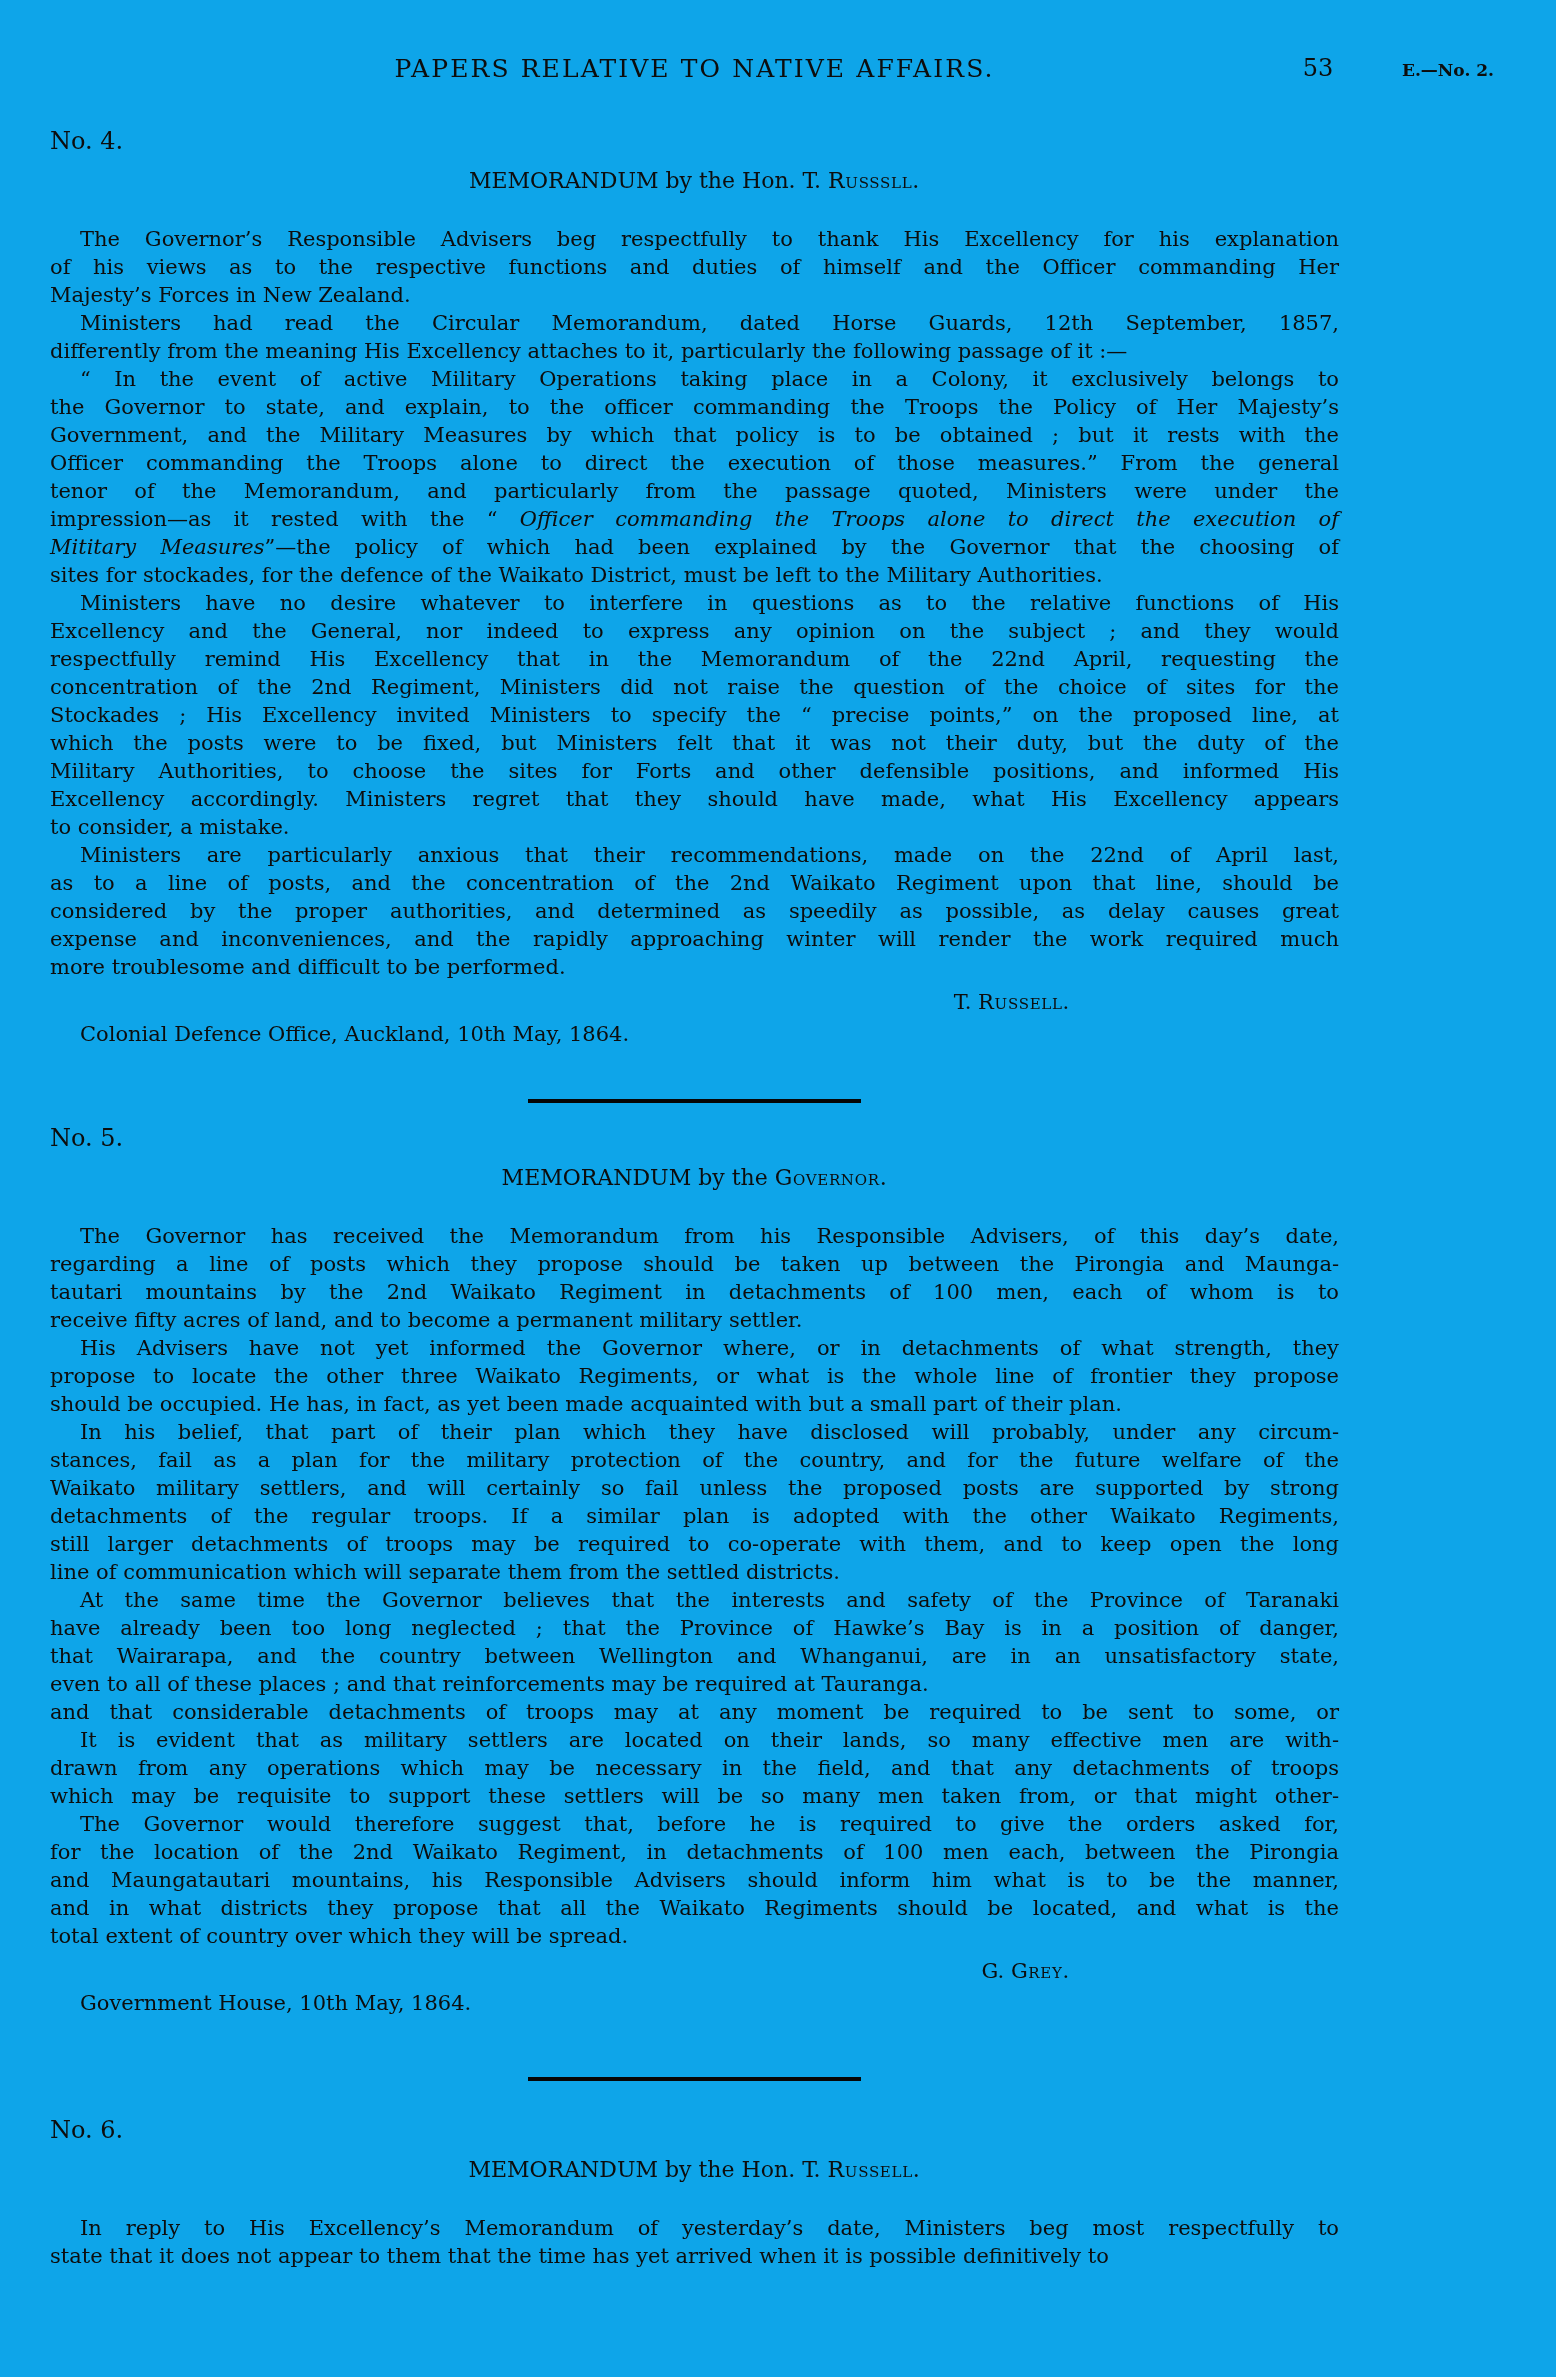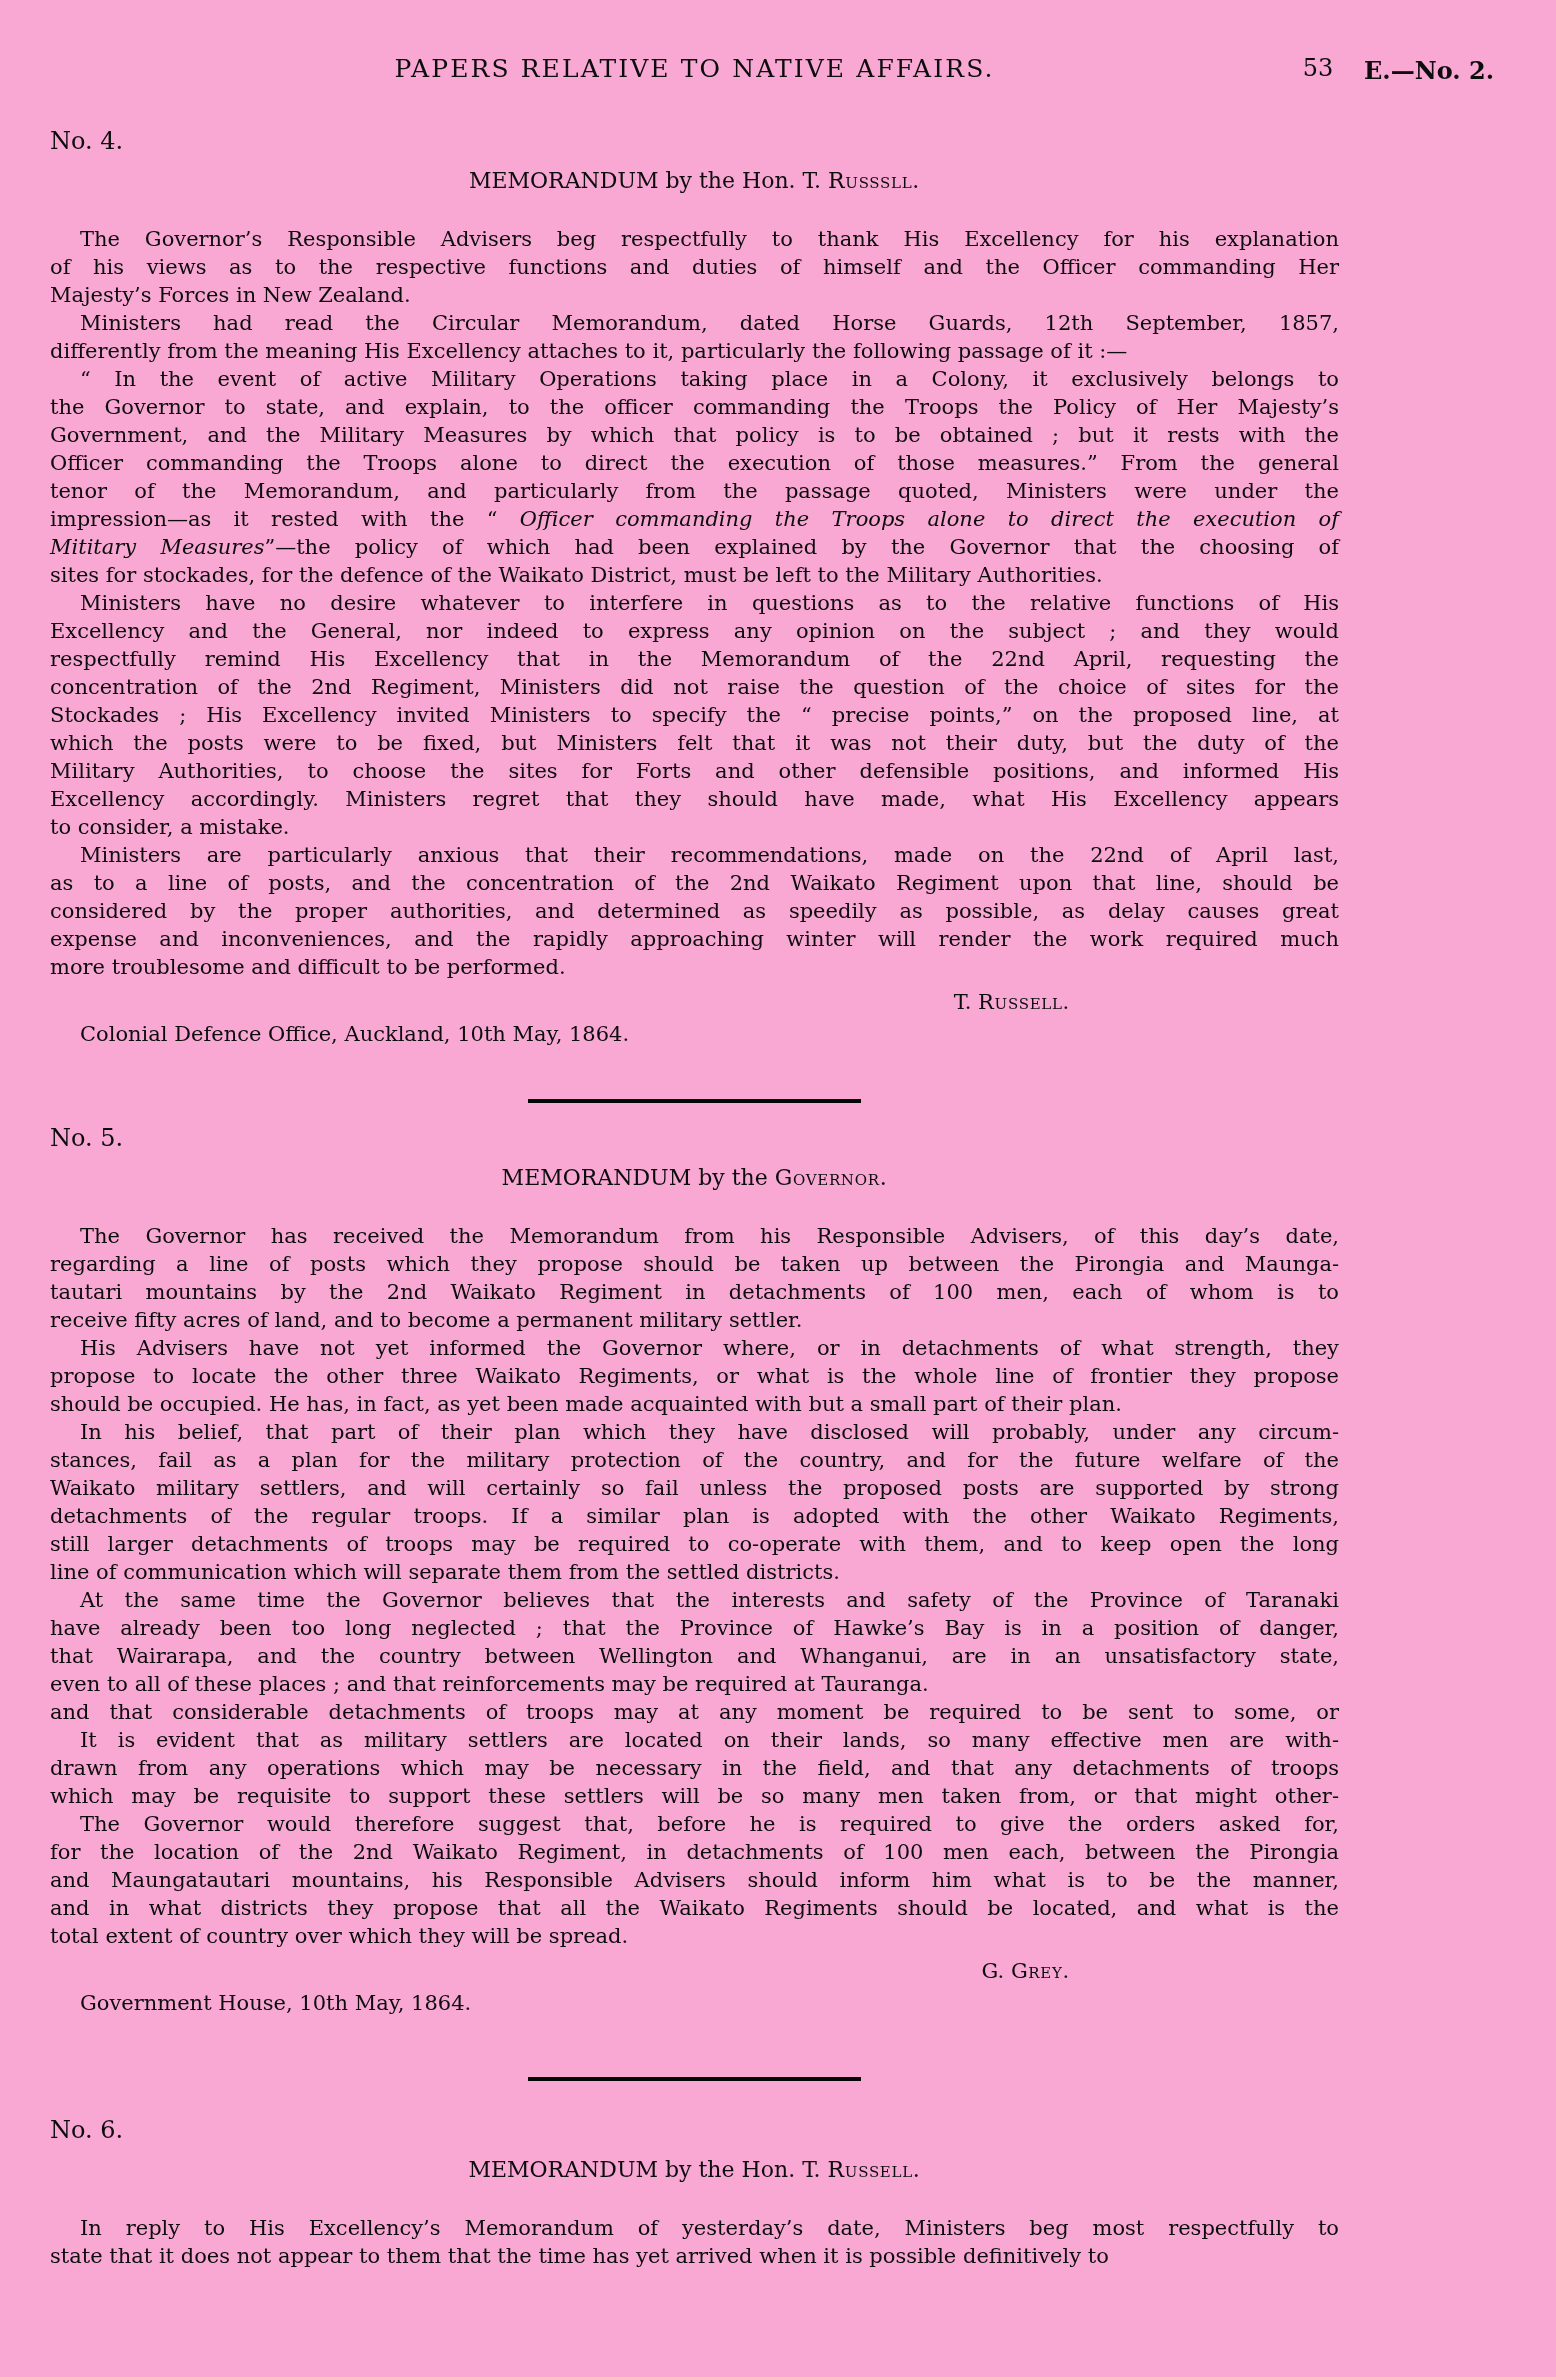--- a/index.html
+++ b/index.html
@@ -1,30 +1,30 @@
 <!DOCTYPE html>
 <html style="font-size:11.3px"><head>
 <meta charset="utf-8">
 <style>
   html,body{margin:0;padding:0;background:#e8e8e8;}
   .page{
     position:relative;
     width:1556px;height:2377px;
-    background:#f9a8d4;
+    background:#0ea5e9;
     font-family:"DejaVu Serif","Liberation Serif",serif;
     color:#0d0d0d;
     overflow:hidden;
   }
   .masthead{position:absolute;top:53px;left:50px;width:1289px;height:35px;}
   .masthead-title{
     text-align:center;font-size:25px;line-height:31px;letter-spacing:2.1px;
     font-weight:normal;white-space:nowrap;
   }
   .page-number{position:absolute;top:0;right:5.7px;font-size:24px;line-height:31px;}
-  .doc-ref{position:absolute;top:55px;right:62px;font-size:24px;line-height:31px;font-weight:bold;}
+  .doc-ref{position:absolute;top:55px;right:62px;font-size:17px;line-height:31px;font-weight:bold;}
   .doc-section{position:absolute;left:50px;width:1289px;}
   .sec-0{top:126px;}
   .sec-1{top:1123px;}
   .sec-2{top:2115px;}
   .sec-number{text-align:left;font-size:24px;line-height:31px;margin:0 0 10px 0;}
   .sec-heading{text-align:center;font-size:22px;line-height:27px;margin:0 0 31px 0;}
   .pl{
     font-size:21px;line-height:28px;
     text-align:justify;text-align-last:justify;
     white-space:nowrap;

